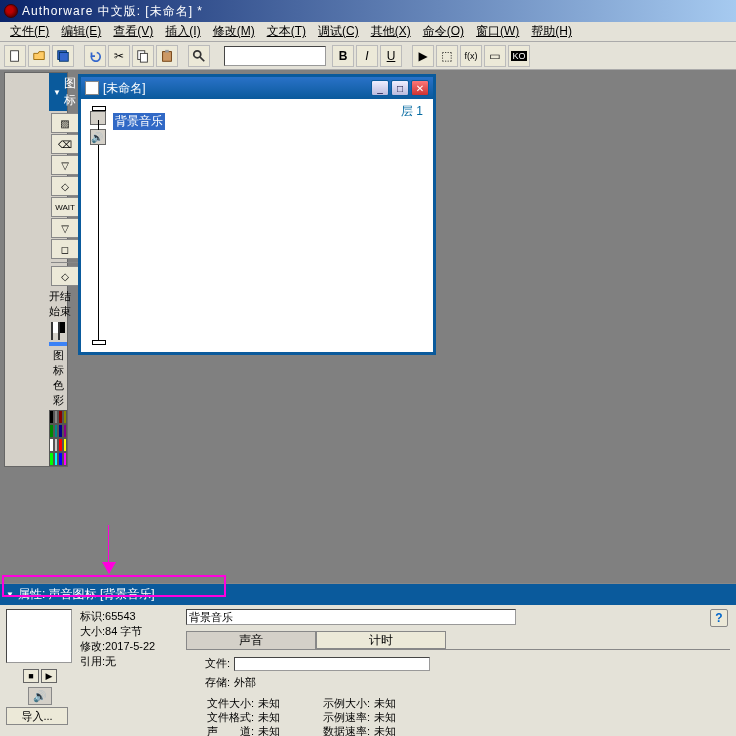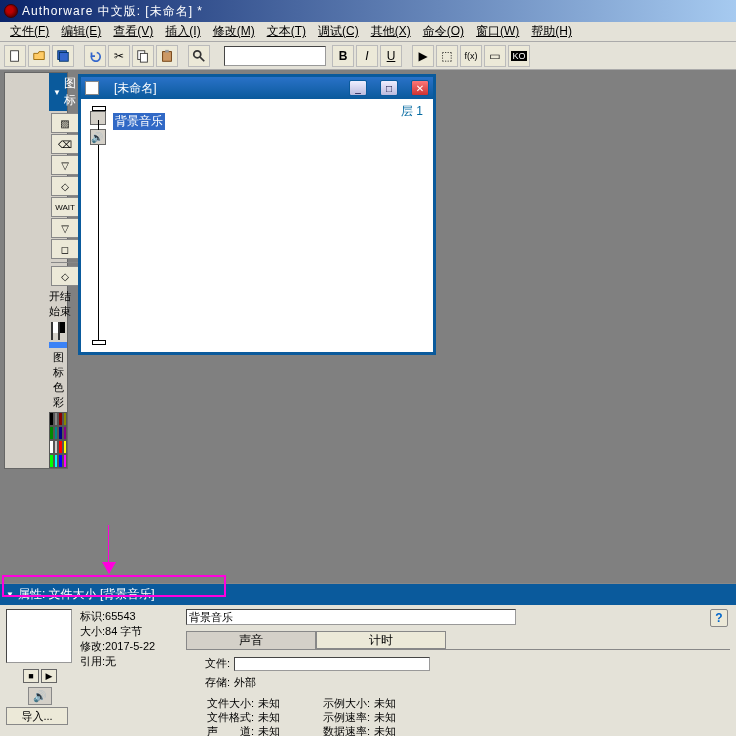--- a/index.html
+++ b/index.html
@@ -25,27 +25,27 @@
 .palette .pal-title { background: #0a5a9c; color: #fff; padding: 2px 4px; font-size: 12px; display: flex; align-items: center; }
 .palette .pal-title::before { content: "▼"; font-size: 8px; margin-right: 3px; }
 .pal-grid { display: grid; grid-template-columns: 1fr 1fr; gap: 1px; padding: 2px; }
 .pal-btn { width: 28px; height: 20px; border: 1px solid #888; background: #ece9d8; display: flex; align-items: center; justify-content: center; font-size: 10px; }
 .pal-sep { grid-column: 1 / span 2; height: 1px; background: #888; margin: 2px 0; }
 .pal-labels { display: flex; justify-content: space-around; font-size: 11px; padding: 1px 0; }
 .pal-flags { display: flex; justify-content: space-around; padding: 2px; }
 .flag { width: 14px; height: 18px; }
 .flag.white { background: linear-gradient(#fff 60%, transparent 60%); border-left: 2px solid #333; }
 .flag.black { background: linear-gradient(#000 60%, transparent 60%); border-left: 2px solid #333; }
-.pal-color-title { font-size: 11px; text-align: left; padding: 2px 4px; border-top: 6px solid #3b82f6; }
+.pal-color-title { font-size: 11px; text-align: left; padding: 2px 4px; border-top: 4px solid #3b82f6; }
 .color-grid { display: grid; grid-template-columns: repeat(4, 1fr); }
 .color-cell { height: 14px; border: 1px solid #555; }
 
 
 .design-win { position: absolute; left: 78px; top: 74px; width: 358px; height: 281px; border: 3px solid #0a5a9c; background: #fff; }
-.design-tb { height: 22px; background: linear-gradient(#2a72c8, #0a5a9c); display: flex; align-items: center; color: #fff; padding: 0 4px; gap: 11px; }
+.design-tb { height: 22px; background: linear-gradient(#2a72c8, #0a5a9c); display: flex; align-items: center; color: #fff; padding: 0 4px; }
 .design-tb .dicon { width: 14px; height: 14px; background: #fff; margin-right: 4px; border: 1px solid #888; }
 .design-tb .spacer { flex: 1; }
 .winbtn { width: 18px; height: 16px; margin-left: 2px; background: linear-gradient(#eef,#bbd); border: 1px solid #0a5a9c; border-radius: 2px; display: flex; align-items: center; justify-content: center; font-size: 10px; font-family: sans-serif; color: #003; }
 .winbtn.close { background: linear-gradient(#f77,#c33); color: #fff; }
 .design-body { position: relative; height: calc(100% - 22px); }
 .flowline { position: absolute; left: 17px; top: 8px; bottom: 8px; width: 1px; background: #000; }
 .flowline::before { content: ""; position: absolute; top: -1px; left: -6px; width: 12px; height: 3px; border: 1px solid #000; background: #fff; }
 .flowline::after { content: ""; position: absolute; bottom: -1px; left: -6px; width: 12px; height: 3px; border: 1px solid #000; background: #fff; }
 .flow-icon { position: absolute; left: 9px; top: 30px; width: 16px; height: 16px; border: 1px solid #666; background: #d4d0c8; display:flex; align-items:center; justify-content:center; font-size:10px; }
 .flow-icon::before { content: ""; position: absolute; top: -10px; left: 7px; width: 1px; height: 10px; background: #000; }
@@ -240,21 +240,21 @@
     <div class="flow-icon">🔊</div>
     <div class="flow-label">背景音乐</div>
   </div>
 </div>
 
 <div class="pink-arrow-line"></div>
 <div class="pink-arrow-head"></div>
 <div class="pink-box"></div>
 
 <div class="props">
-  <div class="props-title">属性: 文件大小 [背景音乐]</div>
+  <div class="props-title">属性: 声音图标 [背景音乐]</div>
   <div class="props-body">
     <div class="help-icon">?</div>
     <div class="props-preview">
       <div class="preview-box"></div>
       <div class="controls">
         <div class="ctrl">■</div>
         <div class="ctrl">▶</div>
       </div>
       <div class="sound-icon">🔊</div>
       <div class="import-btn">导入...</div>

